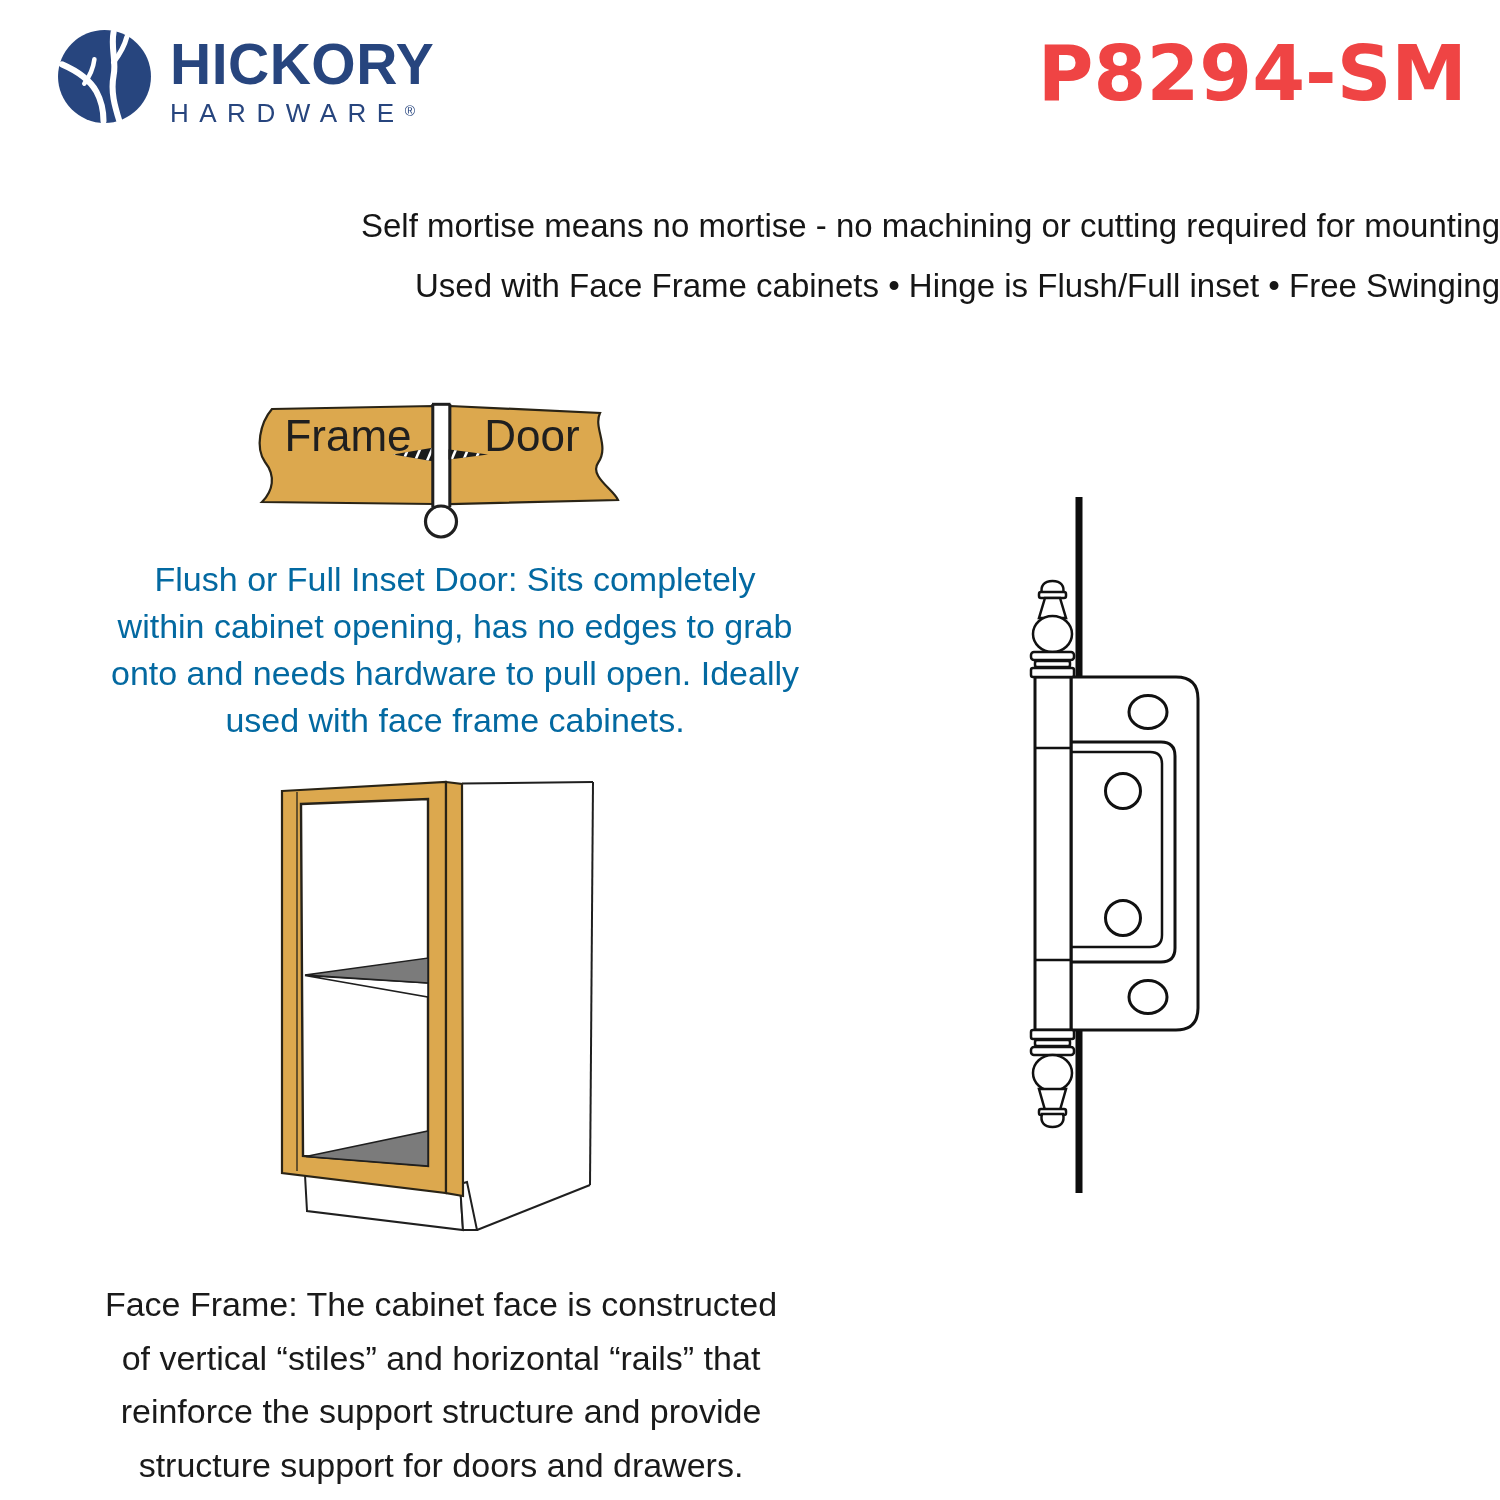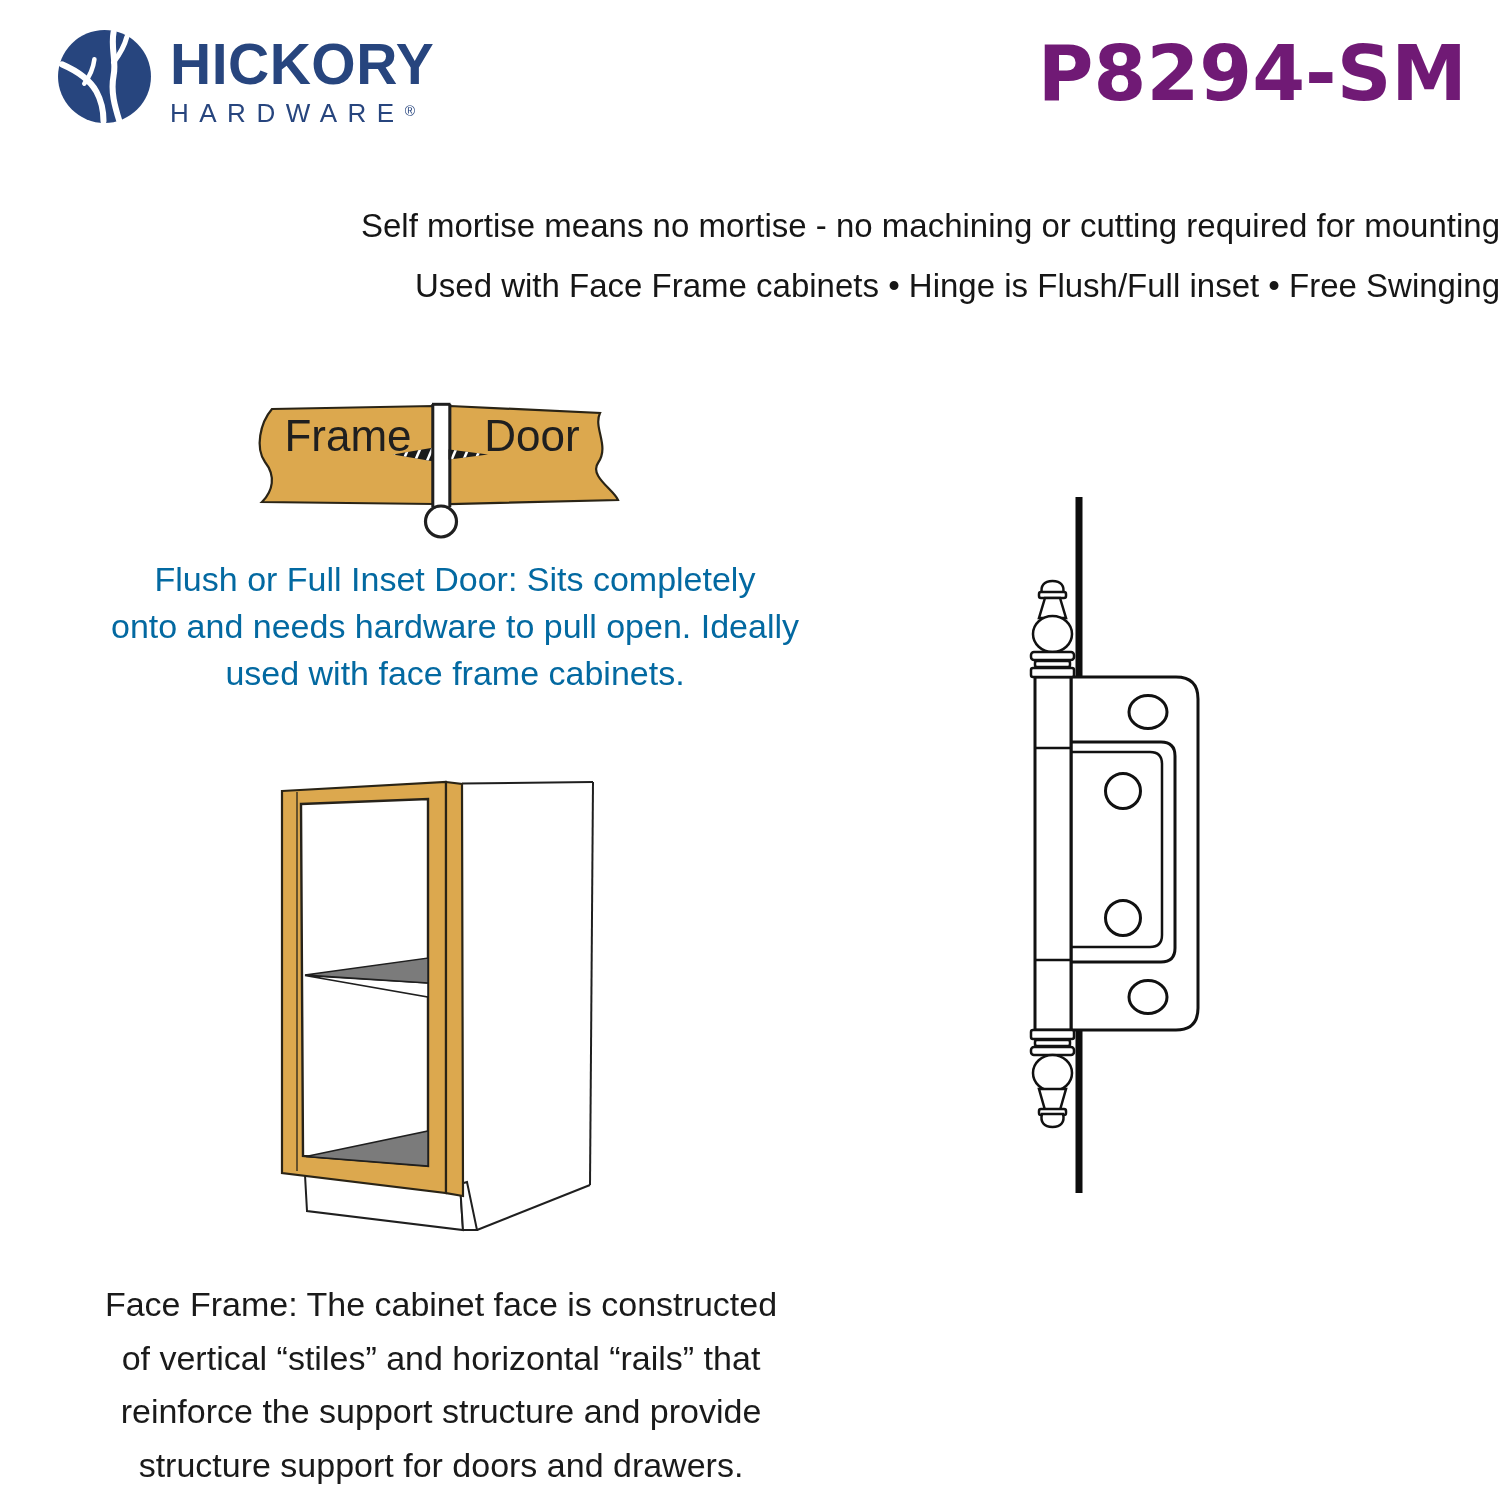--- a/index.html
+++ b/index.html
@@ -16,21 +16,21 @@
     font-size:57px;font-weight:bold;letter-spacing:0.5px;
     color:var(--brand-navy,#27457E);line-height:1;
   }
   .brand-line2{
     font-size:26px;font-weight:normal;letter-spacing:10.5px;
     color:var(--brand-navy,#27457E);line-height:1;margin-top:7px;
   }
   .brand-reg{font-size:14px;letter-spacing:0;vertical-align:6px;}
   .product-code{
     right:33px;top:36px;font-family:"DejaVu Sans", sans-serif;
-    font-size:76px;font-weight:bold;color:#701a75;line-height:1;letter-spacing:0px;
+    font-size:76px;font-weight:bold;color:#ef4444;line-height:1;letter-spacing:0px;
   }
 
   
   .intro{left:20px;top:196px;width:1480px;text-align:right;font-size:33px;line-height:60px;color:#161616;}
   .para-flush{left:55px;top:556px;width:800px;text-align:center;font-size:34px;line-height:47px;color:#0369a1;}
   .para-face{left:41px;top:1278px;width:800px;text-align:center;font-size:34px;line-height:53.5px;color:#1a1a1a;}
 
   
   .wood{fill:var(--wood,#DCA84E);stroke:var(--wood-outline,#2A2416);stroke-width:2.2;}
   .whitefill{fill:#ffffff;stroke:var(--wood-outline,#2A2416);stroke-width:2;}
@@ -96,20 +96,21 @@
     <rect x="186" y="9" width="14.5" height="102" fill="#ffffff"></rect>
     <line x1="184.8" y1="8" x2="184.8" y2="111" stroke="#1f1f1f" stroke-width="3"></line>
     <line x1="201.8" y1="8" x2="201.8" y2="111" stroke="#1f1f1f" stroke-width="3"></line>
     <line x1="184" y1="8.3" x2="202.5" y2="8.3" stroke="#1f1f1f" stroke-width="3"></line>
     <circle cx="193" cy="125.5" r="15.5" fill="#ffffff" stroke="#1f1f1f" stroke-width="3.2"></circle>
   </g>
 </svg>
 
 <div class="abs para-flush">
   <div>Flush or Full Inset Door: Sits completely</div>
+  <div>within cabinet opening, has no edges to grab</div>
   <div>onto and needs hardware to pull open. Ideally</div>
   <div>used with face frame cabinets.</div>
 </div>
 
 <svg class="abs" style="left:270px;top:775px;" width="400" height="465" viewBox="0 0 400 465">
 
   <polygon points="192,9 323,7 320,410 207,455 197,407 190,408 192,421" fill="#ffffff"></polygon>
   <line x1="192" y1="8.5" x2="323" y2="7" class="ink-line"></line>
   <line x1="323" y1="7" x2="320" y2="410" class="ink-line"></line>
   <line x1="320" y1="410" x2="207" y2="455" class="ink-line"></line>

